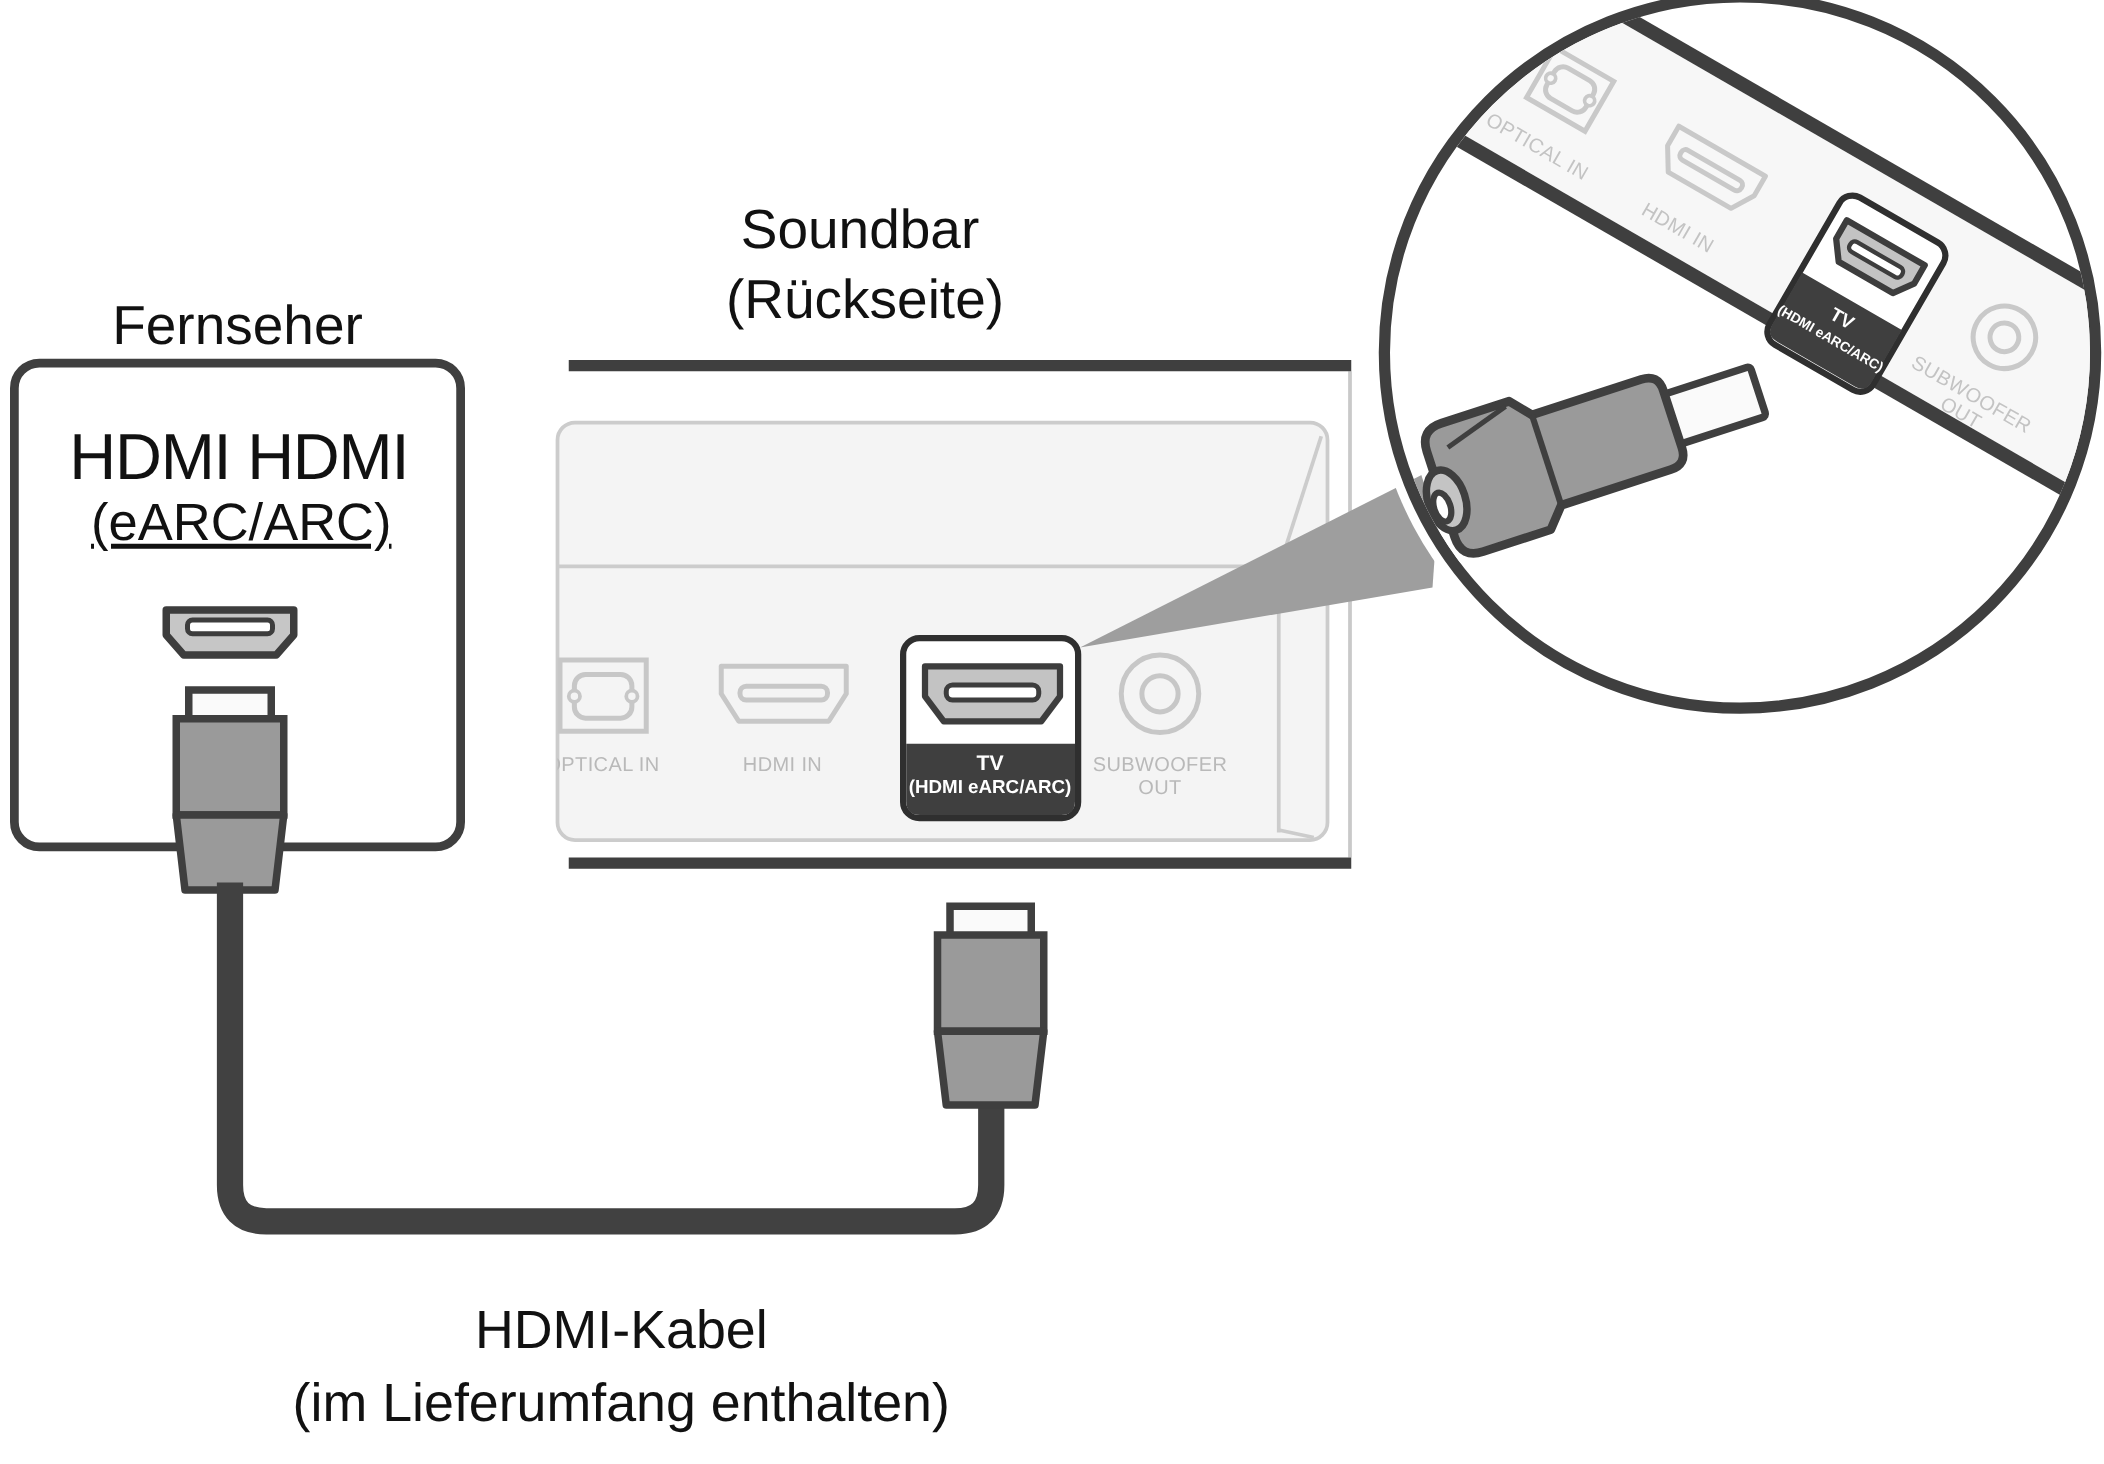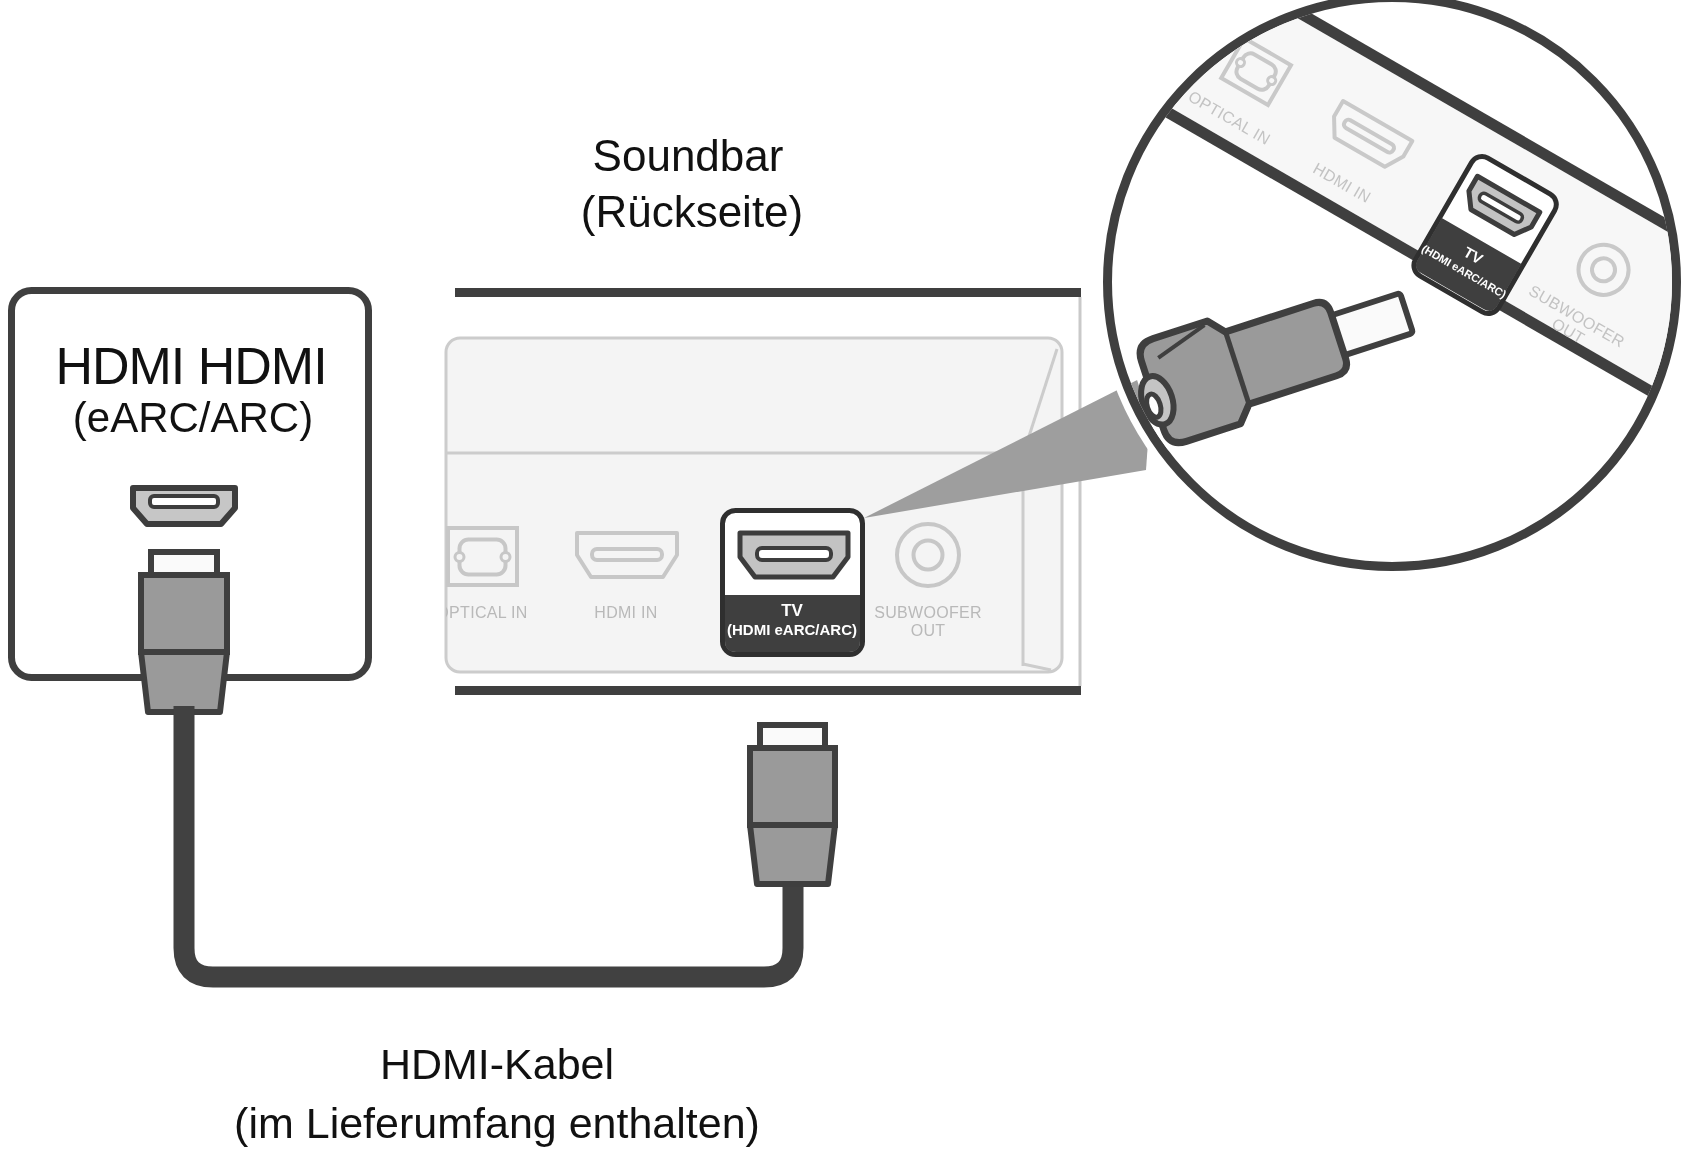--- a/index.html
+++ b/index.html
@@ -1,23 +1,23 @@
 <!DOCTYPE html>
 <html><head>
 <meta charset="utf-8">
 <style>
   html,body{margin:0;padding:0;background:#fff;}
   .scene{position:relative;width:1683px;height:1171px;background:#fff;overflow:hidden;
          font-family:"Liberation Sans","DejaVu Sans",sans-serif;}
   .scene svg{display:block;}
   .abs{position:absolute;}
   .lbl{position:absolute;transform:translateX(-50%);white-space:nowrap;text-align:center;color:#111;}
-  .title{font-size:44px;line-height:52px;}
+  .title{font-size:44px;line-height:52px;margin-top:28px;}
   .big{font-size:52px;line-height:58px;letter-spacing:-1px;}
-  .med{font-size:42px;line-height:50px;}
+  .med{font-size:42px;line-height:50px;text-decoration:underline;}
   .cab{font-size:43px;line-height:56px;}
   .port-lbl{font-size:16px;line-height:20px;color:#b9b9b9;letter-spacing:.3px;}
   .tv-lbl1{font-size:17px;line-height:22px;color:#fff;font-weight:bold;}
   .tv-lbl2{font-size:15px;line-height:20px;color:#fff;font-weight:bold;}
   .clipbox{position:absolute;overflow:hidden;}
   
   .magnifier{position:absolute;left:1103px;top:-7px;width:578px;height:578px;box-sizing:border-box;
              border:9px solid #3f3f3f;border-radius:50%;background:#fff;overflow:hidden;
              box-shadow:0 0 0 7px #fff;}
   .band{position:absolute;left:-56px;top:-112px;width:760px;height:460px;transform:rotate(30deg);}
@@ -88,20 +88,21 @@
 
     <g>
       <rect x="760" y="725" width="65" height="24" fill="#fafafa" stroke="#3f3f3f" stroke-width="6"></rect>
       <rect x="750" y="748" width="85" height="77" fill="#9a9a9a" stroke="#3f3f3f" stroke-width="6"></rect>
       <path d="M 750,825 L 757,884 L 828,884 L 835,825 Z" fill="#9a9a9a" stroke="#3f3f3f" stroke-width="6" stroke-linejoin="round"></path>
     </g>
 
     <polygon points="864,518 1153,372 1146,470" fill="#9e9e9e"></polygon>
   </svg>
 
+  <div class="lbl title" style="left:190px;top:207px">Fernseher</div>
   <div class="lbl big" style="left:191px;top:337px">HDMI HDMI</div>
   <div class="lbl med" style="left:193px;top:393px">(eARC/ARC)</div>
 
   <div class="lbl title" style="left:688px;top:130px">Soundbar</div>
   <div class="lbl title" style="left:692px;top:186px">(Rückseite)</div>
 
   <div class="clipbox" style="left:446px;top:287px;width:616px;height:408px">
     <div class="lbl port-lbl" style="left:36px;top:316px">OPTICAL IN</div>
     <div class="lbl port-lbl" style="left:180px;top:316px">HDMI IN</div>
     <div class="lbl tv-lbl1" style="left:346px;top:313px">TV</div>

